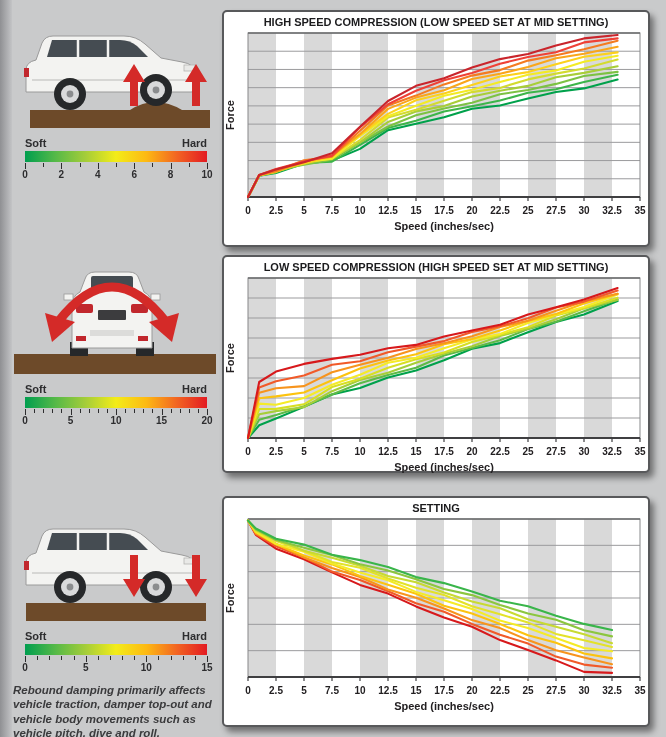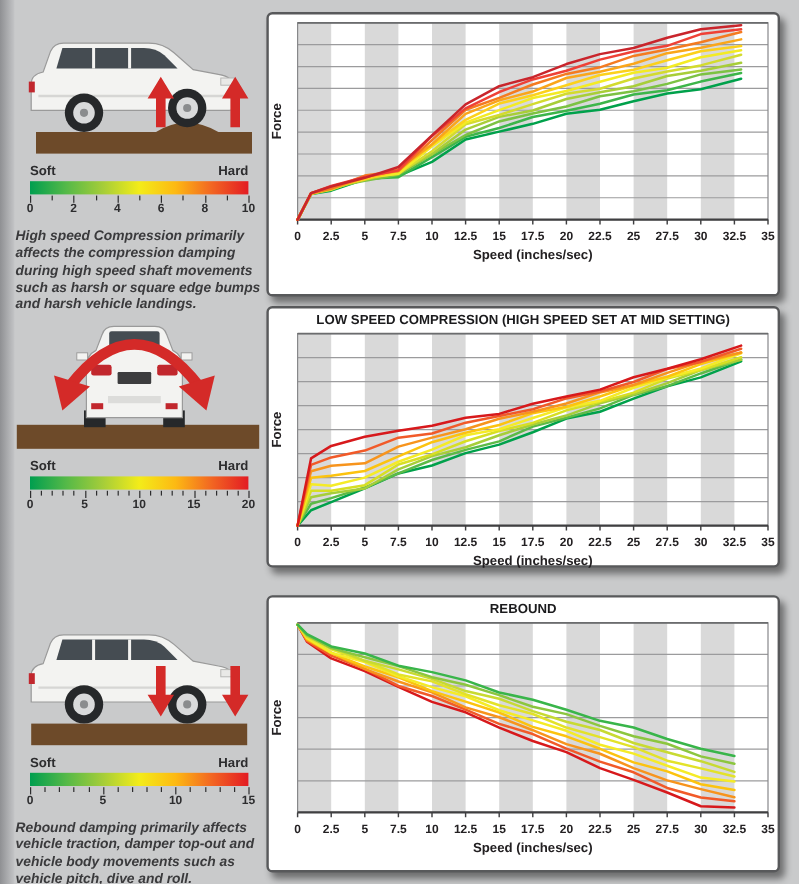--- a/index.html
+++ b/index.html
@@ -90,21 +90,20 @@
       </div>
     <div class="scale-nums">
         <span style="left: 0%;">0</span>
         <span style="left: 20%;">2</span>
         <span style="left: 40%;">4</span>
         <span style="left: 60%;">6</span>
         <span style="left: 80%;">8</span>
         <span style="left: 100%;">10</span>
       </div>
   </div>
-  <div class="desc">High speed Compression primarily affects the compression damping during high speed shaft movements such as harsh or square edge bumps and harsh vehicle landings.</div>
 </div>
 
 <div class="side-section sec2">
   <div class="car-wrap">
     <svg width="206" height="124" viewBox="0 0 206 124">
       <rect x="2" y="100" width="202" height="20" fill="#6d4a29"></rect>
       <g>
         <rect x="58" y="88" width="18" height="14" fill="#26282a"></rect>
         <rect x="124" y="88" width="18" height="14" fill="#26282a"></rect>
         <path d="M60,94 V52 Q60,42 68,38 L73,25 Q75,18 83,18 H117 Q125,18 127,25 L132,38 Q140,42 140,52 V94 Z" fill="#f3f3f1" stroke="#9a9a9a" stroke-width="1"></path>
@@ -219,20 +218,21 @@
         <span style="left: 0%;">0</span>
         <span style="left: 33.3333%;">5</span>
         <span style="left: 66.6667%;">10</span>
         <span style="left: 100%;">15</span>
       </div>
   </div>
   <div class="desc">Rebound damping primarily affects vehicle traction, damper top-out and vehicle body movements such as vehicle pitch, dive and roll.</div>
 </div>
 
 <div class="panel p1">
+  <div class="panel-title">HIGH SPEED COMPRESSION (LOW SPEED SET AT MID SETTING)</div>
   <svg class="chart" width="424" height="212" viewBox="0 0 424 212">
       <g>
         <rect x="24" y="4" width="28" height="164" fill="#d9d9d9"></rect>
         <rect x="80" y="4" width="28" height="164" fill="#d9d9d9"></rect>
         <rect x="136" y="4" width="28" height="164" fill="#d9d9d9"></rect>
         <rect x="192" y="4" width="28" height="164" fill="#d9d9d9"></rect>
         <rect x="248" y="4" width="28" height="164" fill="#d9d9d9"></rect>
         <rect x="304" y="4" width="28" height="164" fill="#d9d9d9"></rect>
         <rect x="360" y="4" width="28" height="164" fill="#d9d9d9"></rect>
       </g>
@@ -361,21 +361,21 @@
       <polyline points="24.0,164.0 35.2,135.0 52.0,134.9 80.0,130.3 108.0,113.1 136.0,104.7 164.0,93.7 192.0,85.2 220.0,78.4 248.0,68.0 276.0,60.9 304.0,53.2 332.0,41.5 360.0,34.3 393.6,23.7" fill="none" stroke="#d7df23" stroke-width="2.1" stroke-linejoin="round" stroke-linecap="round"></polyline>
       <polyline points="24.0,164.0 35.2,129.6 52.0,130.8 80.0,124.0 108.0,110.8 136.0,100.7 164.0,88.7 192.0,83.7 220.0,74.3 248.0,65.5 276.0,60.0 304.0,49.1 332.0,40.6 360.0,33.1 393.6,20.4" fill="none" stroke="#f5eb27" stroke-width="2.1" stroke-linejoin="round" stroke-linecap="round"></polyline>
       <polyline points="24.0,164.0 35.2,124.2 52.0,122.4 80.0,118.5 108.0,106.3 136.0,94.5 164.0,86.6 192.0,80.2 220.0,70.3 248.0,65.0 276.0,56.4 304.0,47.0 332.0,40.0 360.0,29.4 393.6,19.8" fill="none" stroke="#fcc30f" stroke-width="2.1" stroke-linejoin="round" stroke-linecap="round"></polyline>
       <polyline points="24.0,164.0 35.2,118.7 52.0,114.2 80.0,112.1 108.0,98.2 136.0,90.7 164.0,83.7 192.0,75.0 220.0,69.2 248.0,62.2 276.0,53.0 304.0,46.8 332.0,36.7 360.0,27.5 393.6,19.7" fill="none" stroke="#f7941d" stroke-width="2.1" stroke-linejoin="round" stroke-linecap="round"></polyline>
       <polyline points="24.0,164.0 35.2,113.4 52.0,107.2 80.0,101.5 108.0,90.7 136.0,87.3 164.0,78.2 192.0,72.6 220.0,67.1 248.0,58.0 276.0,52.3 304.0,44.3 332.0,33.5 360.0,27.6 393.6,16.6" fill="none" stroke="#f15a29" stroke-width="2.1" stroke-linejoin="round" stroke-linecap="round"></polyline>
       <polyline points="24.0,164.0 35.2,108.0 52.0,97.6 80.0,89.9 108.0,84.9 136.0,80.8 164.0,74.2 192.0,70.9 220.0,62.5 248.0,56.5 276.0,50.7 304.0,40.4 332.0,33.3 360.0,25.4 393.6,14.0" fill="none" stroke="#d7191c" stroke-width="2.1" stroke-linejoin="round" stroke-linecap="round"></polyline>
     </svg>
 </div>
 
 <div class="panel p3">
-  <div class="panel-title">REBOUND</div>
+  <div class="panel-title">SETTING</div>
   <svg class="chart" width="424" height="206" viewBox="0 0 424 206">
       <g>
         <rect x="24" y="4" width="28" height="158" fill="#d9d9d9"></rect>
         <rect x="80" y="4" width="28" height="158" fill="#d9d9d9"></rect>
         <rect x="136" y="4" width="28" height="158" fill="#d9d9d9"></rect>
         <rect x="192" y="4" width="28" height="158" fill="#d9d9d9"></rect>
         <rect x="248" y="4" width="28" height="158" fill="#d9d9d9"></rect>
         <rect x="304" y="4" width="28" height="158" fill="#d9d9d9"></rect>
         <rect x="360" y="4" width="28" height="158" fill="#d9d9d9"></rect>
       </g>

